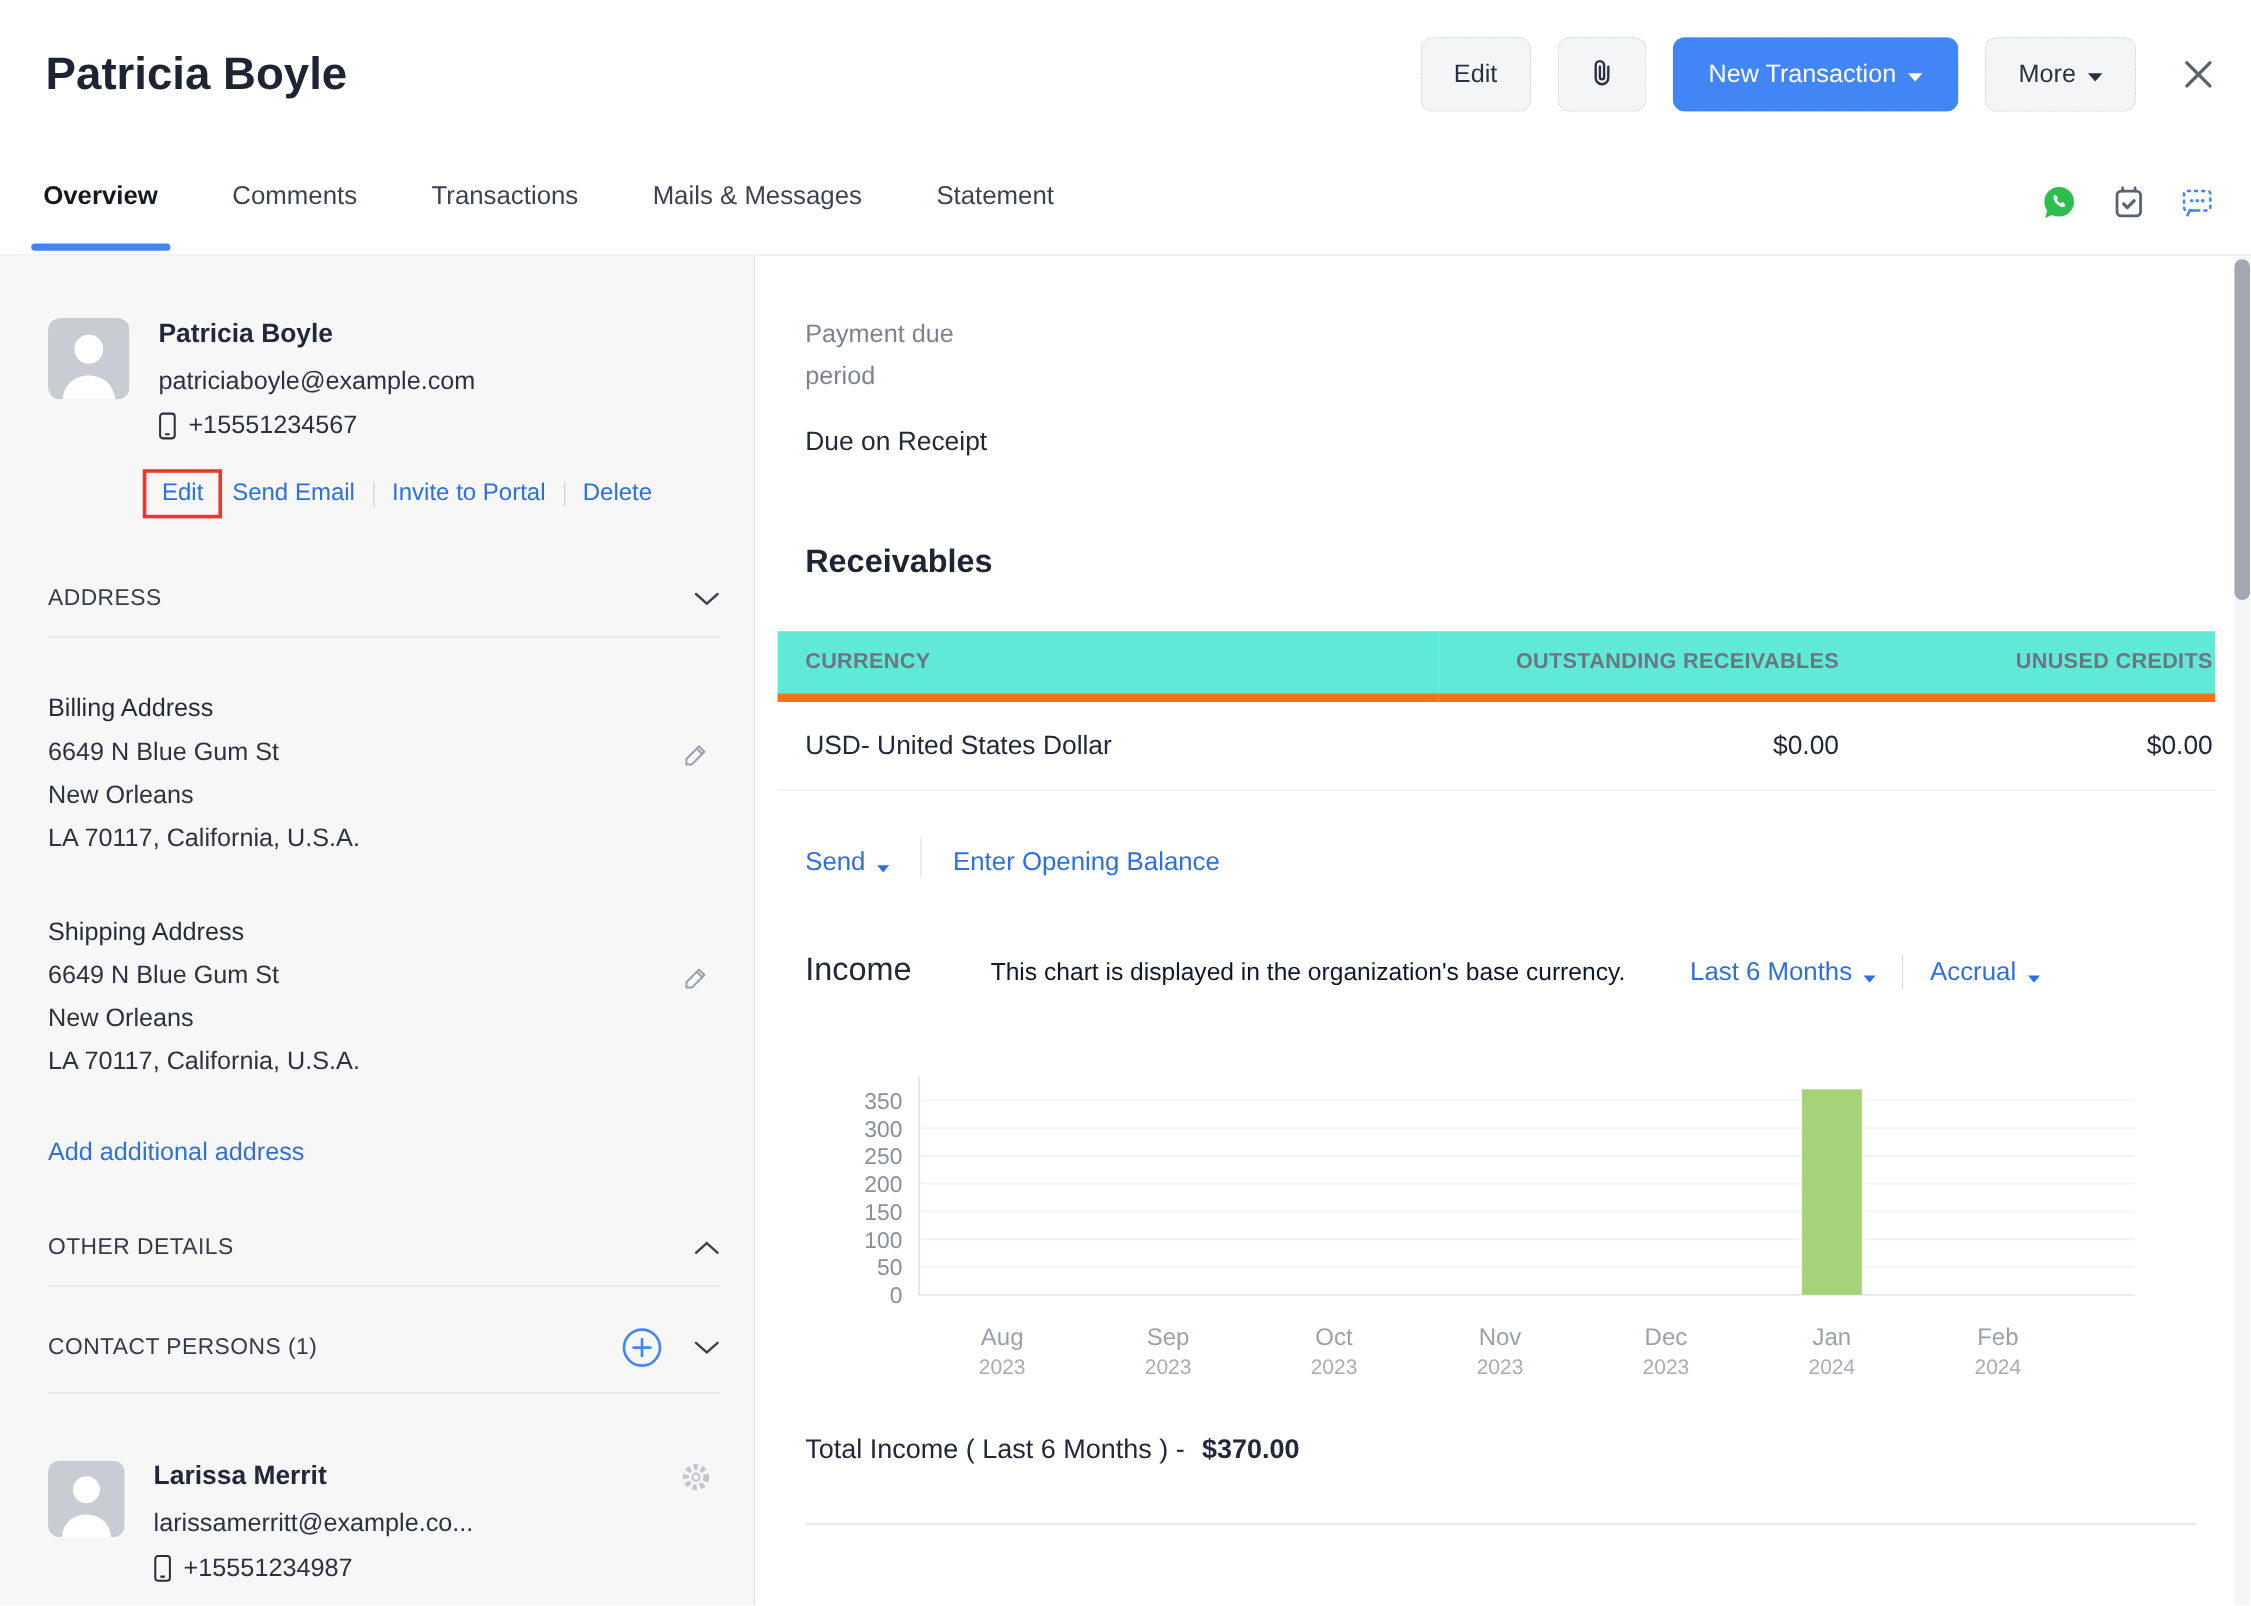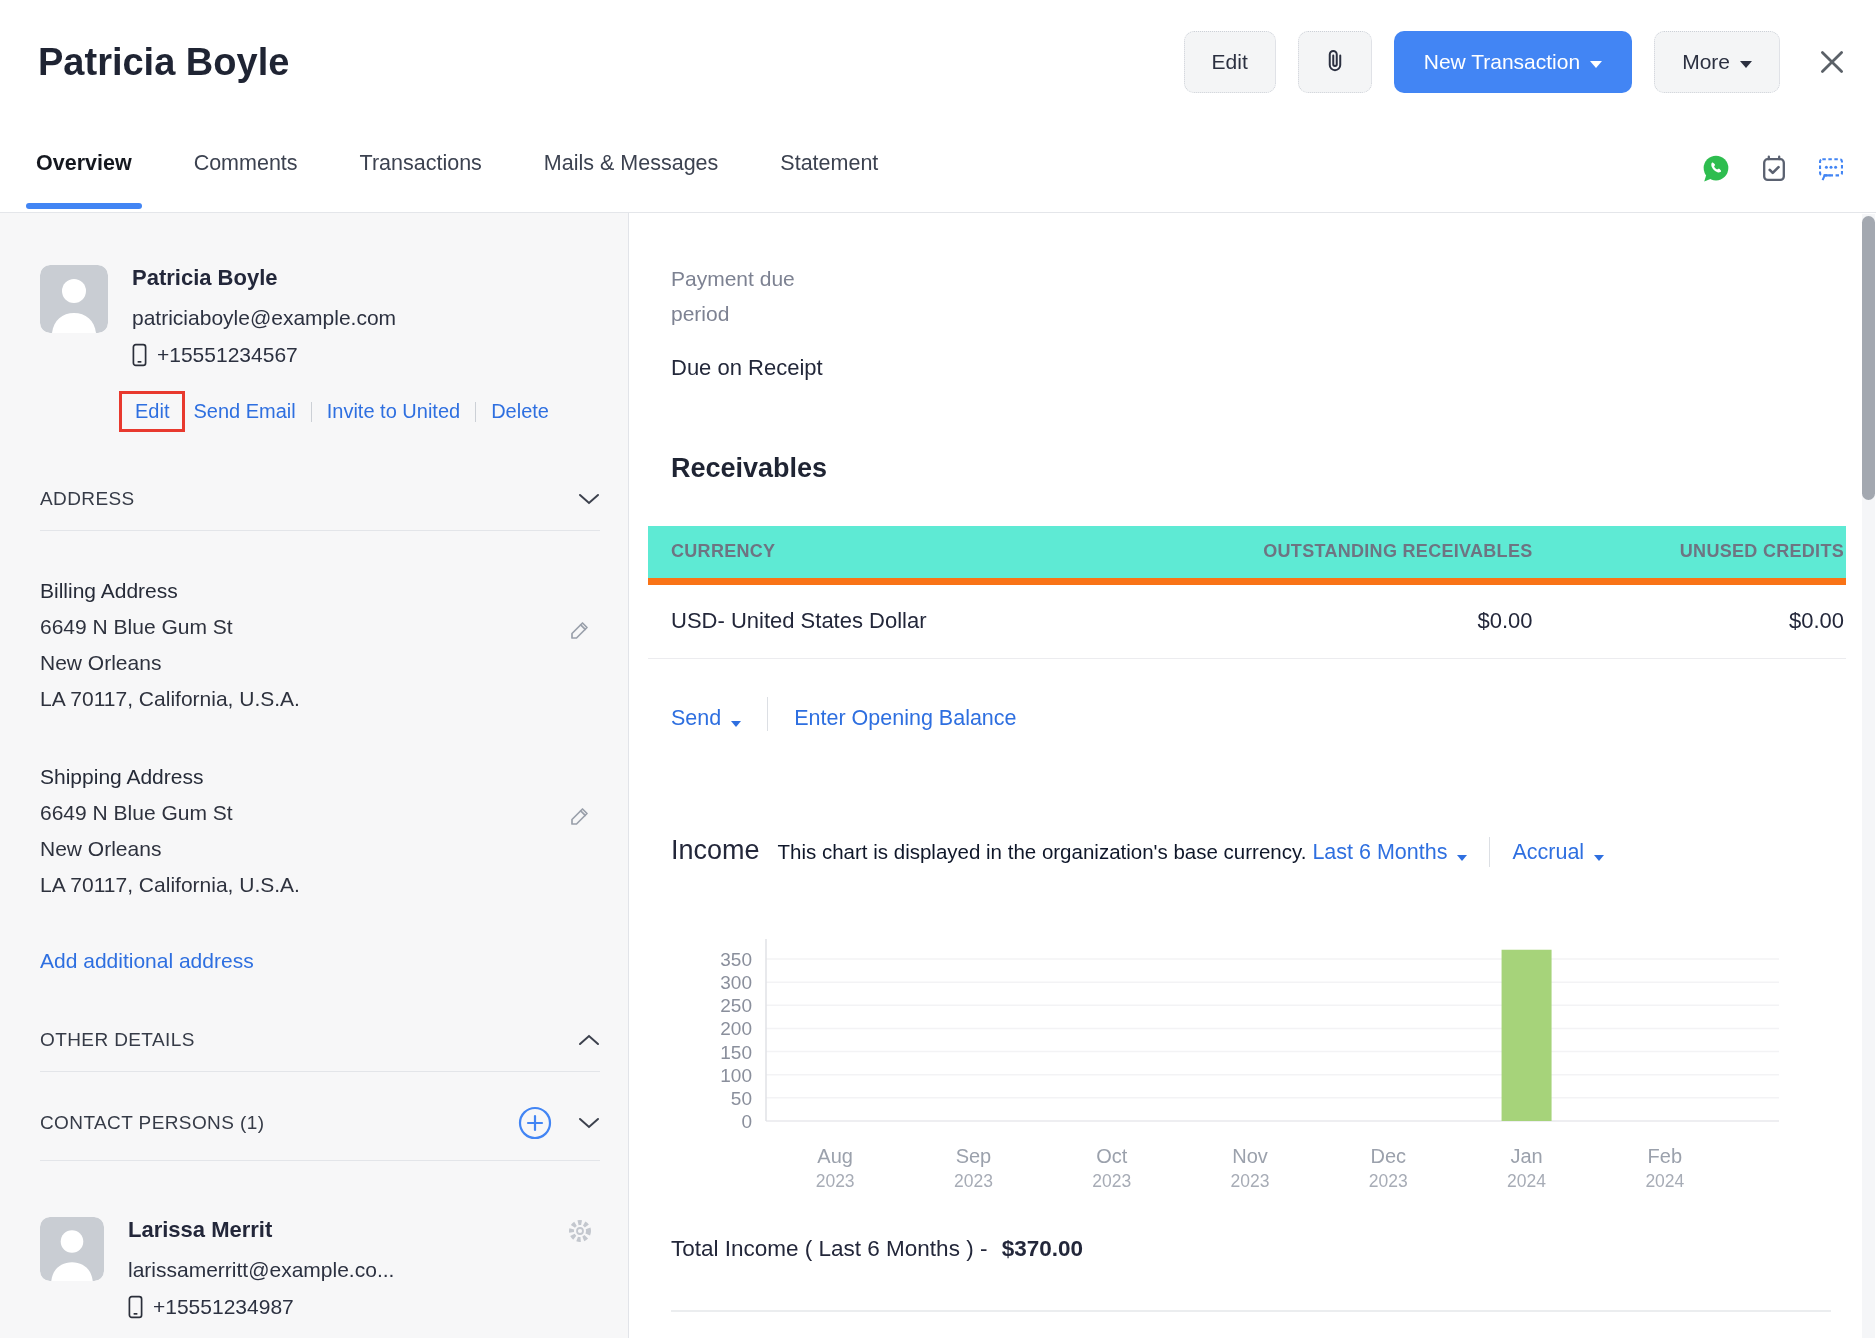--- a/index.html
+++ b/index.html
@@ -62,21 +62,21 @@
   .recv-title { font-size:27px; font-weight:bold; color:#1f2433; margin-top:72px; }
   .recv-table { width:calc(100% + 23px); margin-left:-23px; margin-top:42px; border-collapse:collapse; }
   .recv-table th {
     background:#5eead4; height:55px; font-size:18px; font-weight:bold; color:#6e7482;
     text-align:left; padding:0 4px 0 23px; letter-spacing:0.3px; border-bottom:7px solid #f97316; white-space:nowrap;
   }
   .recv-table td { height:77px; font-size:22px; color:#23273a; padding:0 4px 0 23px; border-bottom:1px solid #ececef; }
   .recv-table th.num, .recv-table td.num { text-align:right; padding-left:4px; padding-right:2px; }
   .links-row { display:flex; align-items:flex-end; margin-top:38px; font-size:21.5px; }
   .v-sep { width:1px; height:34px; background:#dcdfe4; margin:0 26px; }
-  .income-row { display:flex; align-items:baseline; margin-top:104px; white-space:nowrap; }
+  .income-row { display:flex; align-items:baseline; margin-top:62px; white-space:nowrap;gap:48px; }
   .income-title { font-size:27px; font-weight:500; color:#23273a; }
   .income-sub { font-size:20.5px; color:#0f172a; margin-left:18px; }
   .income-controls { display:flex; align-items:center; margin-left:6px; font-size:21.5px; }
   .income-controls .v-sep { height:30px; margin:0 22px; align-self:center; }
   .chart-wrap { margin-top:62px; }
   .total-row { margin-top:35px; font-size:22.5px; color:#23273a; }
   .total-row strong { margin-left:8px; }
   .bottom-divider { height:2px; background:#ebedef; margin-top:48px; margin-left:0; width:1160px; }
   
   .scroll-track { position:absolute; top:214px; right:1px; width:13px; height:1124px; background:#f5f6f8; }
@@ -188,21 +188,21 @@
             </svg>
           </span>
           <span>+15551234567</span>
         </div>
         <div class="actions-row">
           <span class="annotated">
             <a class="blue-link">Edit</a>
           </span>
           <a class="blue-link">Send Email</a>
           <span class="action-sep"></span>
-          <a class="blue-link">Invite to United</a>
+          <a class="blue-link">Invite to Portal</a>
           <span class="action-sep"></span>
           <a class="blue-link">Delete</a>
         </div>
       </div>
     </div>
 
     <div class="section-head">
       <span>ADDRESS</span>
       <span class="chev">
         <svg width="22" height="14" viewBox="0 0 22 14" fill="none" stroke="#3c414d" stroke-width="2" stroke-linecap="round">

